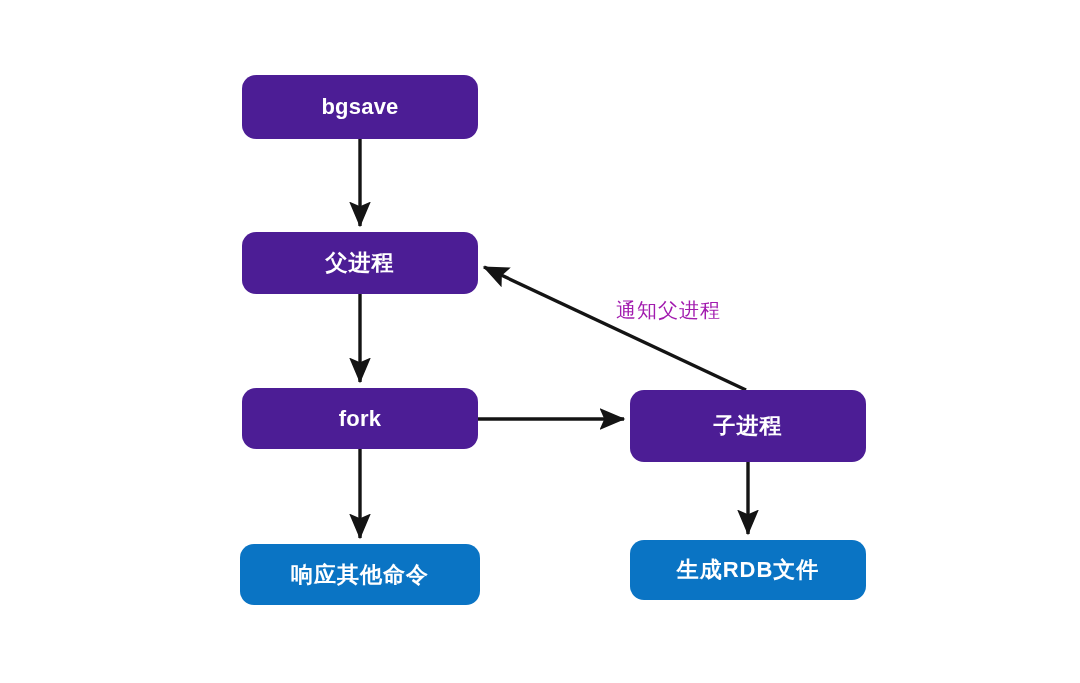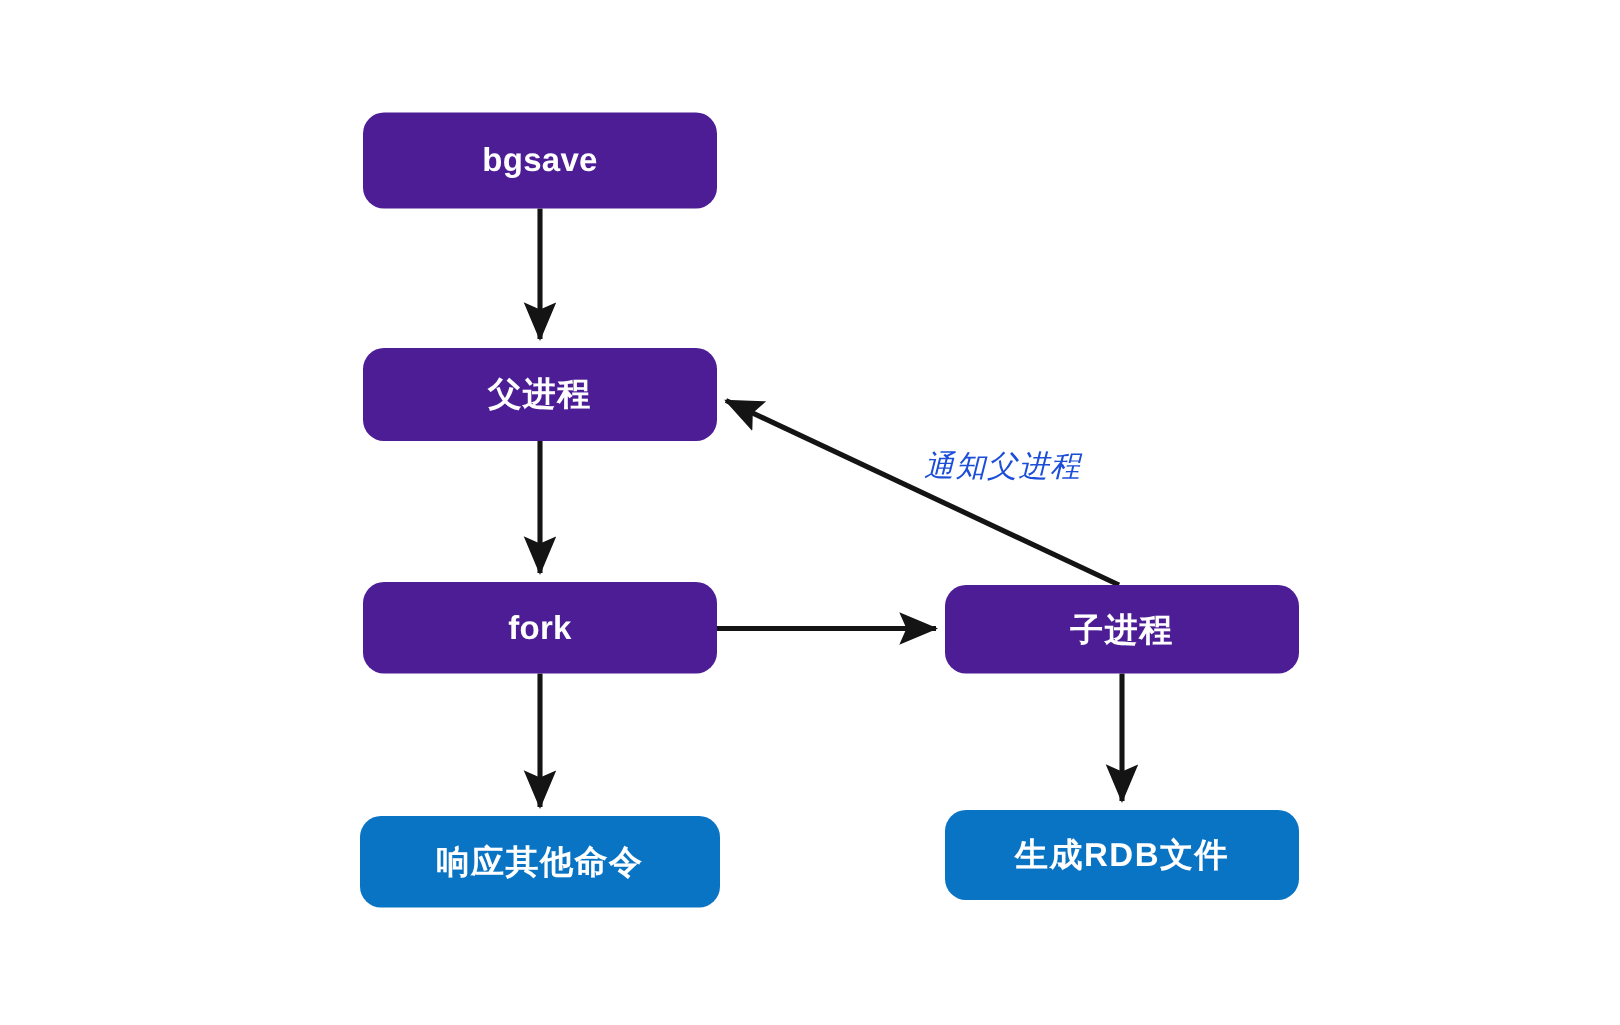--- a/index.html
+++ b/index.html
@@ -51,34 +51,33 @@
   .lbl-latin {
     font-size: 22px;
     letter-spacing: 0.2px;
   }
   .lbl-cjk {
     font-size: 22px;
     letter-spacing: 1px;
   }
   .edge-label {
     position: absolute;
-    color: #1d4ed8;
+    color: #a21caf;
     font-size: 20px;
     font-weight: normal;
     white-space: nowrap;
     letter-spacing: 1px;
     user-select: none;
-    font-style: italic;
   }
 
   
   #node-bgsave   { left: 242px; top: 75px;  width: 236px; height: 64px; }
   #node-parent   { left: 242px; top: 232px; width: 236px; height: 62px; align-items: center; }
   #node-fork     { left: 242px; top: 388px; width: 236px; height: 61px; }
-  #node-child    { left: 630px; top: 390px; width: 236px; height: 59px; }
+  #node-child    { left: 630px; top: 390px; width: 236px; height: 72px; }
   #node-respond  { left: 240px; top: 544px; width: 240px; height: 61px; }
   #node-rdb      { left: 630px; top: 540px; width: 236px; height: 60px; }
 
   #edge-label-notify { left: 616px; top: 297px; }
 </style>
 </head>
 <body>
 
 <div id="canvas">
 

